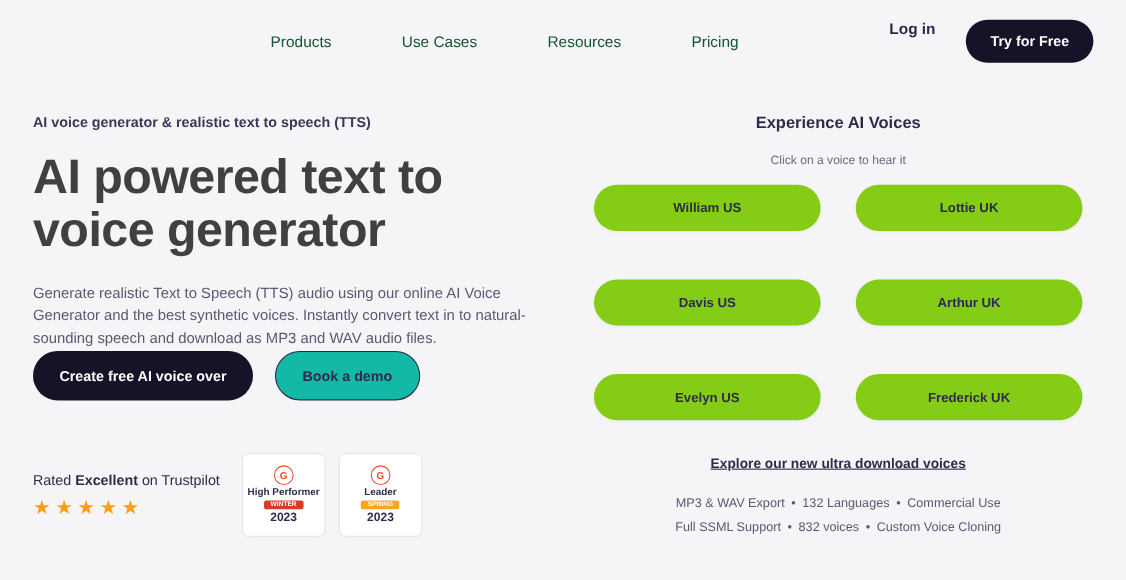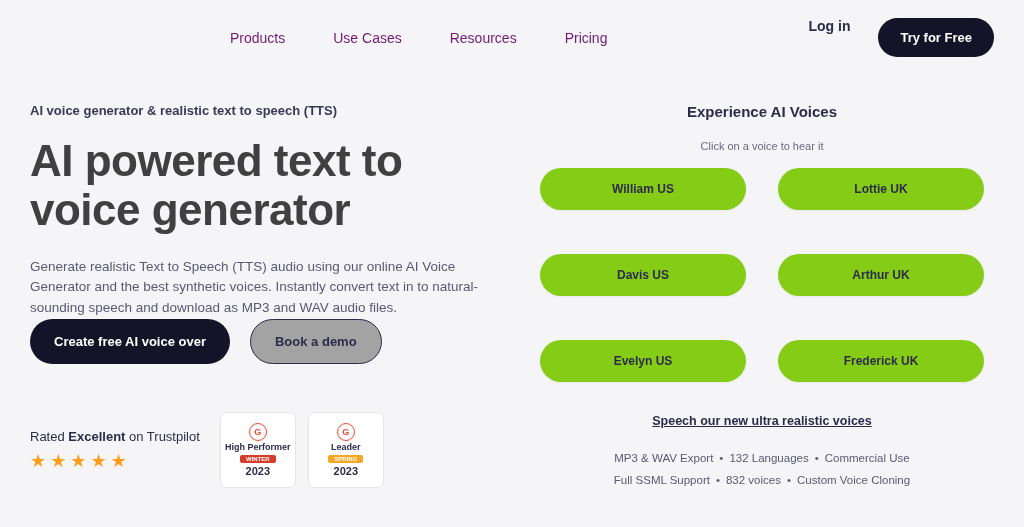--- a/index.html
+++ b/index.html
@@ -16,23 +16,24 @@
       align-items: center;
       padding: 18px 30px;
       gap: 40px;
     }
     .nav-links {
       display: flex;
       gap: 48px;
       margin-left: 200px;
     }
     .nav-link {
-      color: #701a75;
+      color: #14532d;
       font-size: 14px;
       cursor: pointer;
+      margin-left: 16px;
     }
     .nav-right {
       margin-left: auto;
       display: flex;
       align-items: flex-start;
       gap: 28px;
     }
     .login {
       font-weight: 700;
       font-size: 14px;
@@ -85,21 +86,21 @@
       background: #151328;
       color: #fff;
       padding: 14px 24px;
       border-radius: 26px;
       font-weight: 700;
       font-size: 13px;
       border: none;
       cursor: pointer;
     }
     .btn-secondary {
-      background: #a3a3a3;
+      background: #14b8a6;
       color: #2d2b4a;
       padding: 14px 24px;
       border-radius: 26px;
       font-weight: 700;
       font-size: 13px;
       border: 1px solid #2d2b4a;
       cursor: pointer;
     }
     .trust-row {
       display: flex;
@@ -269,21 +270,21 @@
     <div class="exp-title">Experience AI Voices</div>
     <div class="exp-sub">Click on a voice to hear it</div>
     <div class="voice-grid">
       <div class="voice-pill">William US</div>
       <div class="voice-pill">Lottie UK</div>
       <div class="voice-pill">Davis US</div>
       <div class="voice-pill">Arthur UK</div>
       <div class="voice-pill">Evelyn US</div>
       <div class="voice-pill">Frederick UK</div>
     </div>
-    <a class="explore-link">Speech our new ultra realistic voices</a>
+    <a class="explore-link">Explore our new ultra download voices</a>
     <div class="features">
       <div>
         <span>MP3 &amp; WAV Export</span><span class="dot">•</span><span>132 Languages</span><span class="dot">•</span><span>Commercial Use</span>
       </div>
       <div>
         <span>Full SSML Support</span><span class="dot">•</span><span>832 voices</span><span class="dot">•</span><span>Custom Voice Cloning</span>
       </div>
     </div>
   </div>
 </div>

